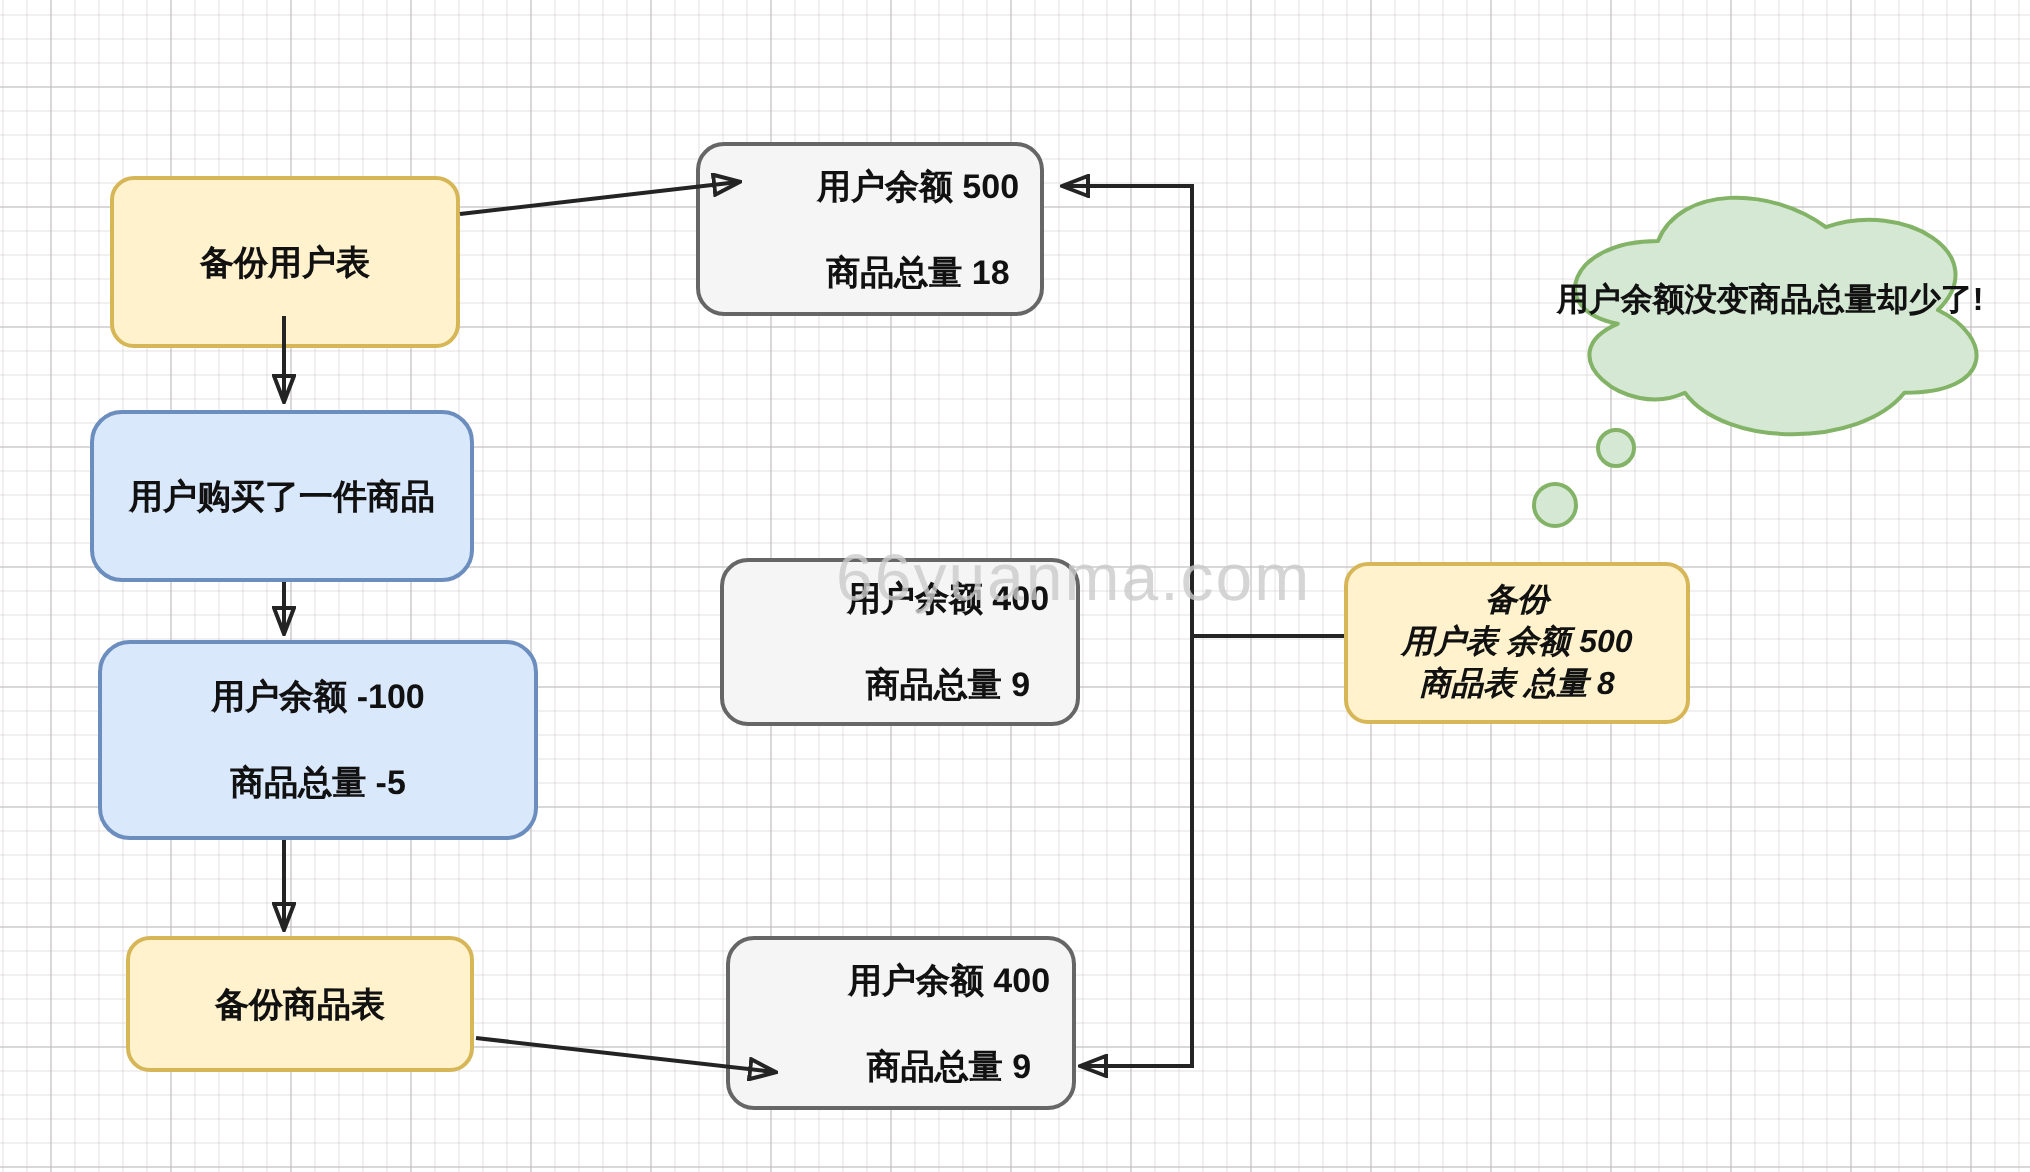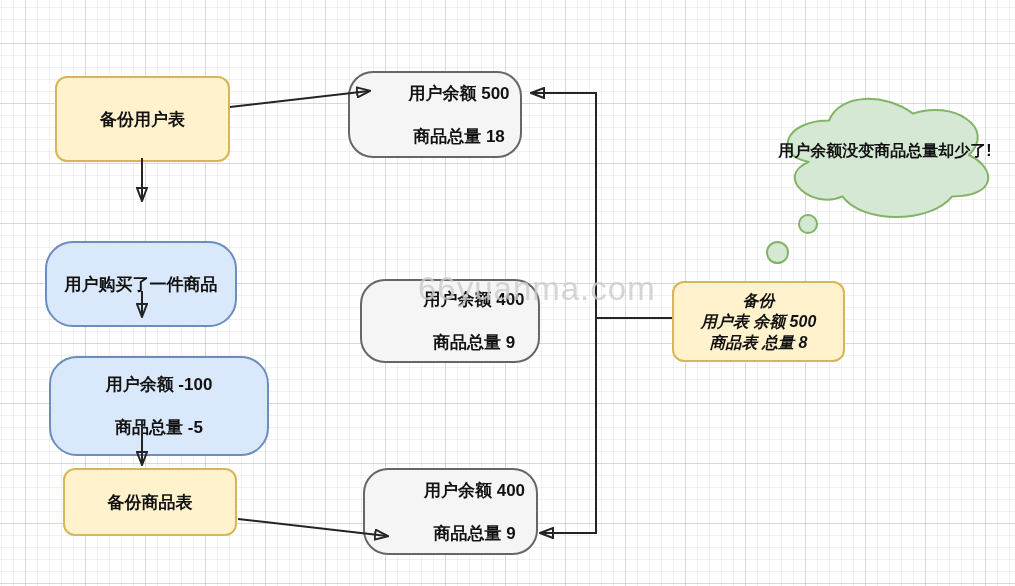--- a/index.html
+++ b/index.html
@@ -28,22 +28,22 @@
     align-items:center;
     justify-content:center;
     text-align:center;
     font-weight:700;
     color:#111;
     border-radius:12px;
     box-sizing:border-box;
     line-height:23px;
   }
   .node.yellow{background:#FFF2CC;border:2px solid #D6B656;}
-  .node.blue{background:#DAE8FC;border:2px solid #6C8EBF;border-radius:28px;margin-top:36px;}
-  .node.gray{background:#F5F5F5;border:2px solid #666666;border-radius:25px;padding-left:48px;}
+  .node.blue{background:#DAE8FC;border:2px solid #6C8EBF;border-radius:16px;}
+  .node.gray{background:#F5F5F5;border:2px solid #666666;border-radius:14px;padding-left:48px;}
   .fs17{font-size:17px;}
   .fs16{font-size:16px;}
   .gap20{gap:20px;}
   .tight{line-height:21px;}
   #arrow-layer{position:absolute;left:0;top:0;z-index:3;pointer-events:none;}
   #arrow-layer path, #arrow-layer line{stroke:#242424;stroke-width:2;fill:none;}
   .cloud-wrap{position:absolute;left:773px;top:86px;width:224px;height:138px;z-index:2;}
   .cloud-wrap svg{position:absolute;left:0;top:0;}
   .cloud-text{
     position:absolute;left:0;top:0;width:100%;height:100%;
@@ -64,21 +64,21 @@
     color:#cbcbcb;opacity:.8;pointer-events:none;
     font-family:"Liberation Sans","DejaVu Sans",sans-serif;
     margin-left:32px;
   }
 </style>
 </head>
 <body>
 
 <div id="canvas">
 
-  <div class="node yellow fs17" style="left:55px;top:76px;width:175px;height:86px;">
+  <div class="node yellow fs17" style="left:55px;top:88px;width:175px;height:86px;">
     <span>备份用户表</span>
   </div>
 
   <div class="node blue fs17" style="left:45px;top:205px;width:192px;height:86px;">
     <span>用户购买了一件商品</span>
   </div>
 
   <div class="node blue fs17 gap20" style="left:49px;top:320px;width:220px;height:100px;">
     <span>用户余额 -100</span>
     <span>商品总量 -5</span>

